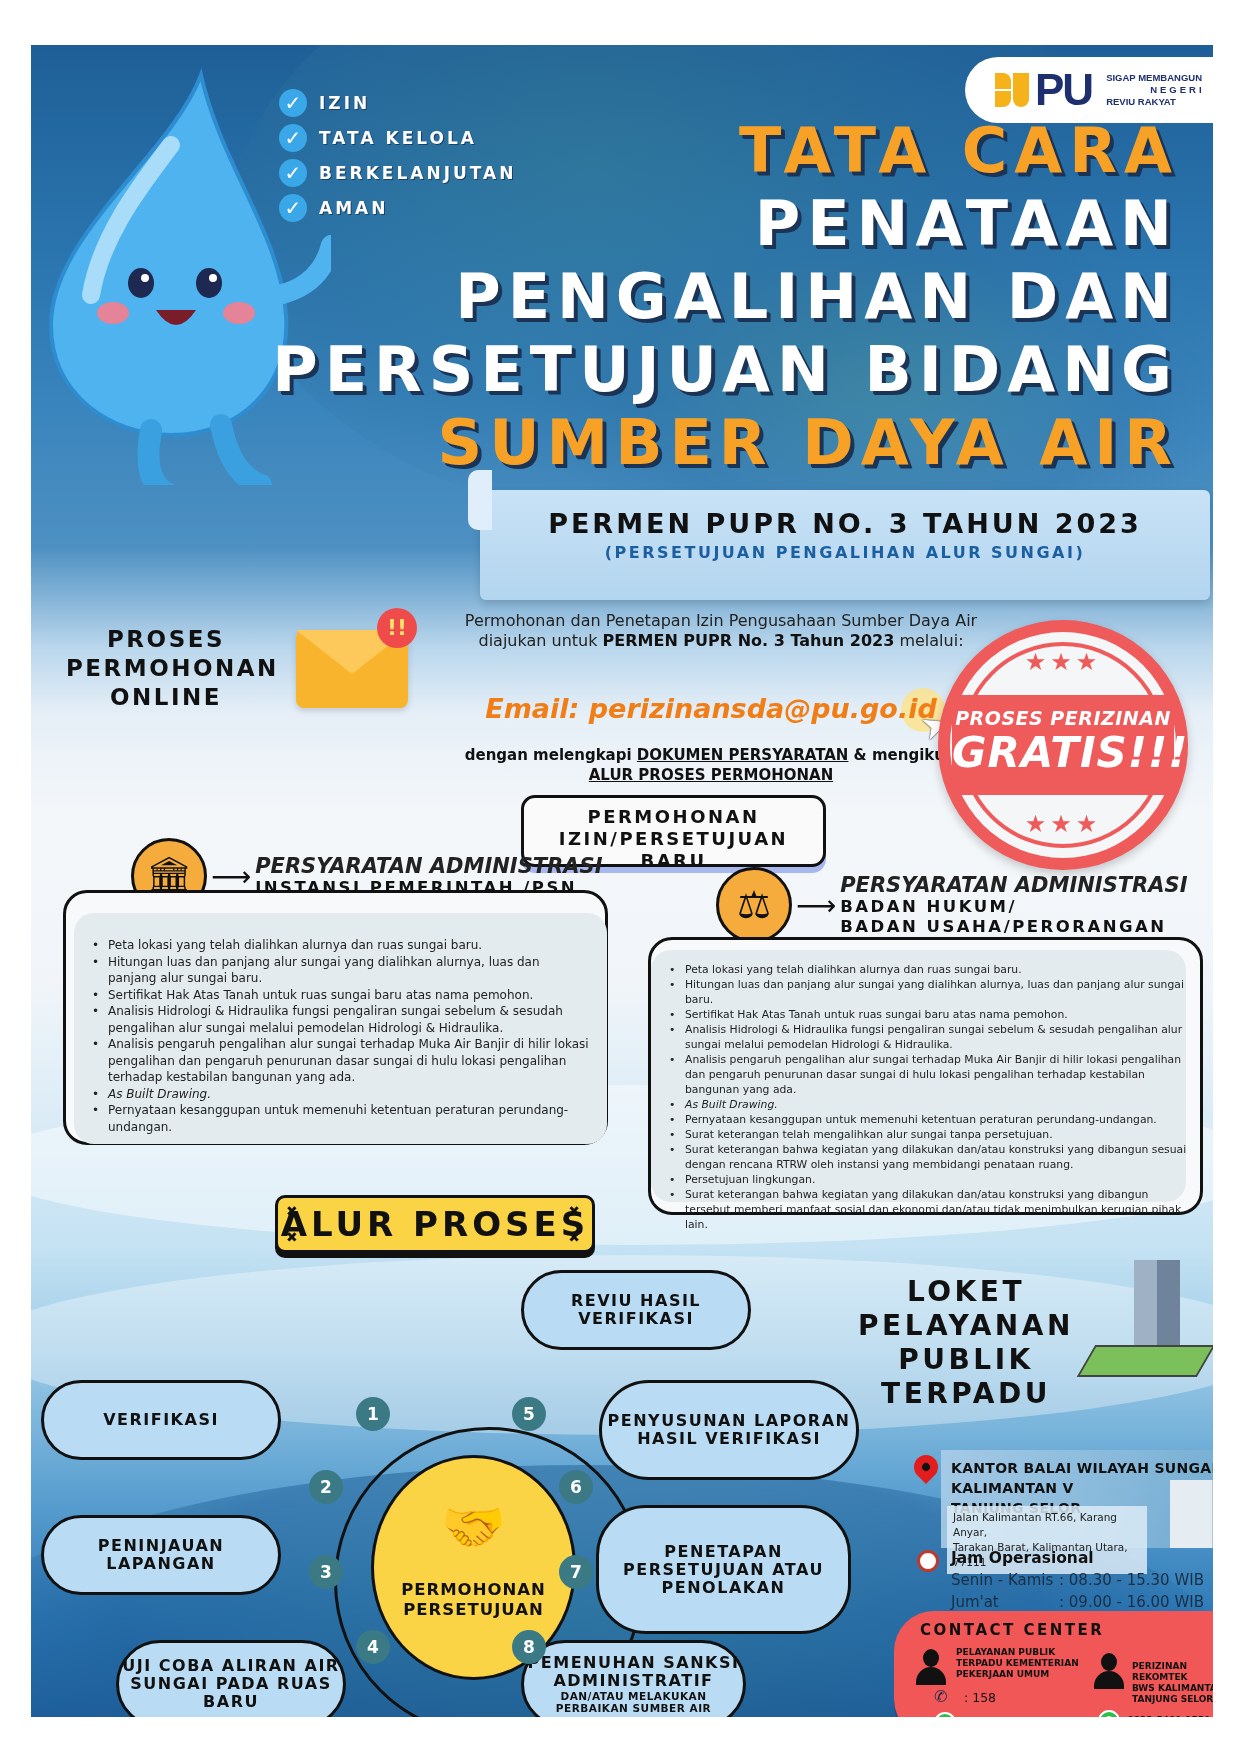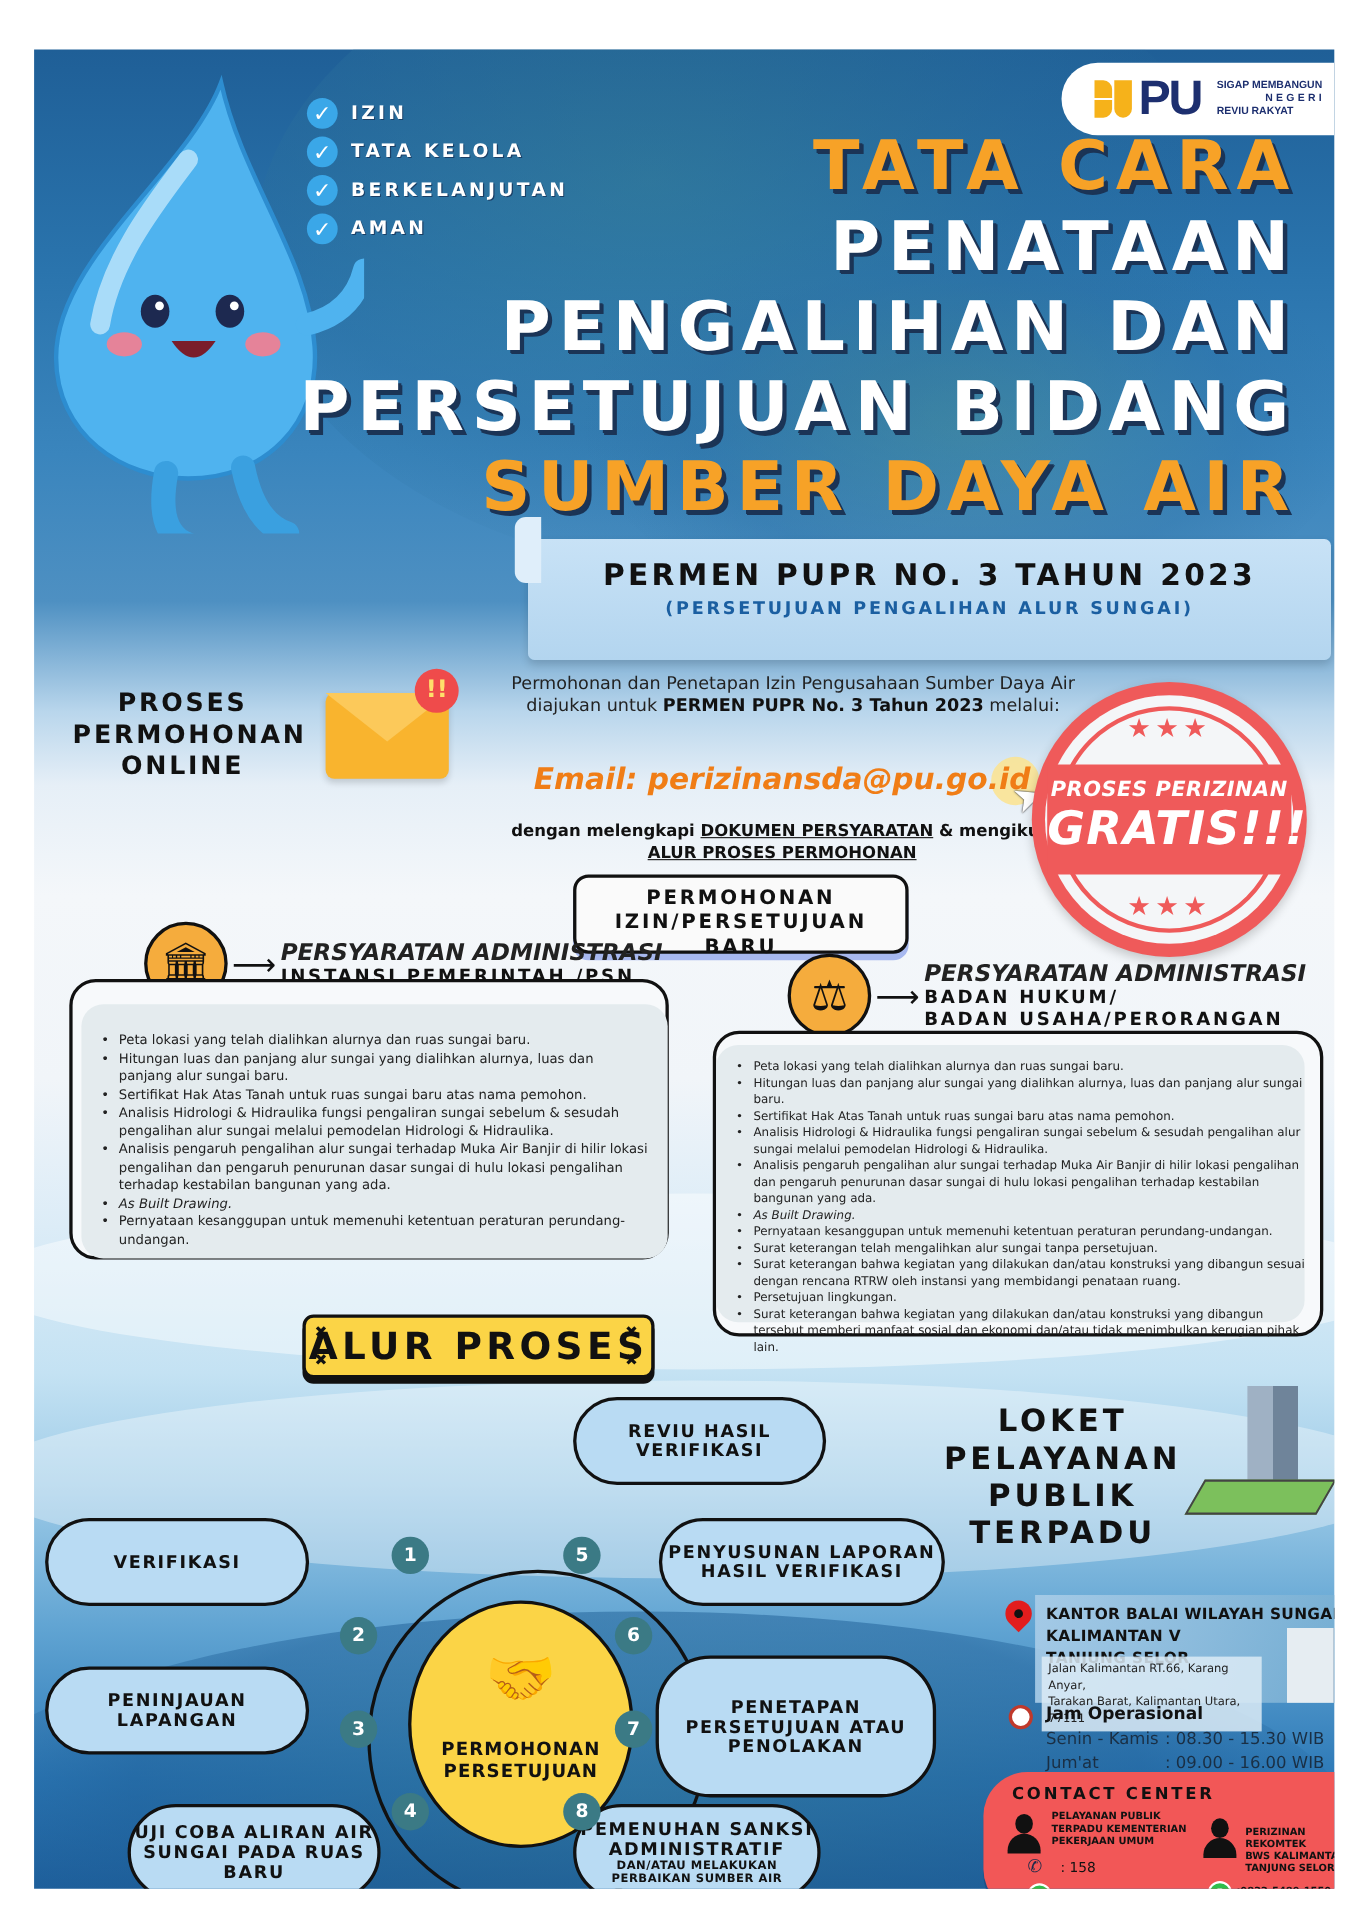--- a/index.html
+++ b/index.html
@@ -298,21 +298,21 @@
     <div class="label">
       <div>PERMOHONAN</div>
       <div>PERSETUJUAN</div>
     </div>
   </div>
 
   <div class="bubble" style="left:10px; top:1335px; width:240px; height:80px;">VERIFIKASI</div>
   <div class="bubble" style="left:10px; top:1470px; width:240px; height:80px;">PENINJAUAN LAPANGAN</div>
   <div class="bubble" style="left:85px; top:1595px; width:230px; height:88px;">UJI COBA ALIRAN AIR SUNGAI PADA RUAS BARU</div>
   <div class="bubble" style="left:490px; top:1225px; width:230px; height:80px;">REVIU HASIL VERIFIKASI</div>
-  <div class="bubble" style="left:568px; top:1335px; width:260px; height:80px;">PENYUSUNAN LAPORAN HASIL VERIFIKASI</div>
+  <div class="bubble" style="left:568px; top:1335px; width:260px; height:100px;">PENYUSUNAN LAPORAN HASIL VERIFIKASI</div>
   <div class="bubble" style="left:565px; top:1460px; width:255px; height:129px;">PENETAPAN PERSETUJUAN ATAU PENOLAKAN</div>
   <div class="bubble" style="left:490px; top:1595px; width:225px; height:88px; flex-direction:column;">
     <div>PEMENUHAN SANKSI ADMINISTRATIF</div>
     <div class="small">DAN/ATAU MELAKUKAN PERBAIKAN SUMBER AIR</div>
   </div>
 
   <div class="num" style="left:325px; top:1352px;">1</div>
   <div class="num" style="left:278px; top:1425px;">2</div>
   <div class="num" style="left:278px; top:1510px;">3</div>
   <div class="num" style="left:325px; top:1585px;">4</div>

